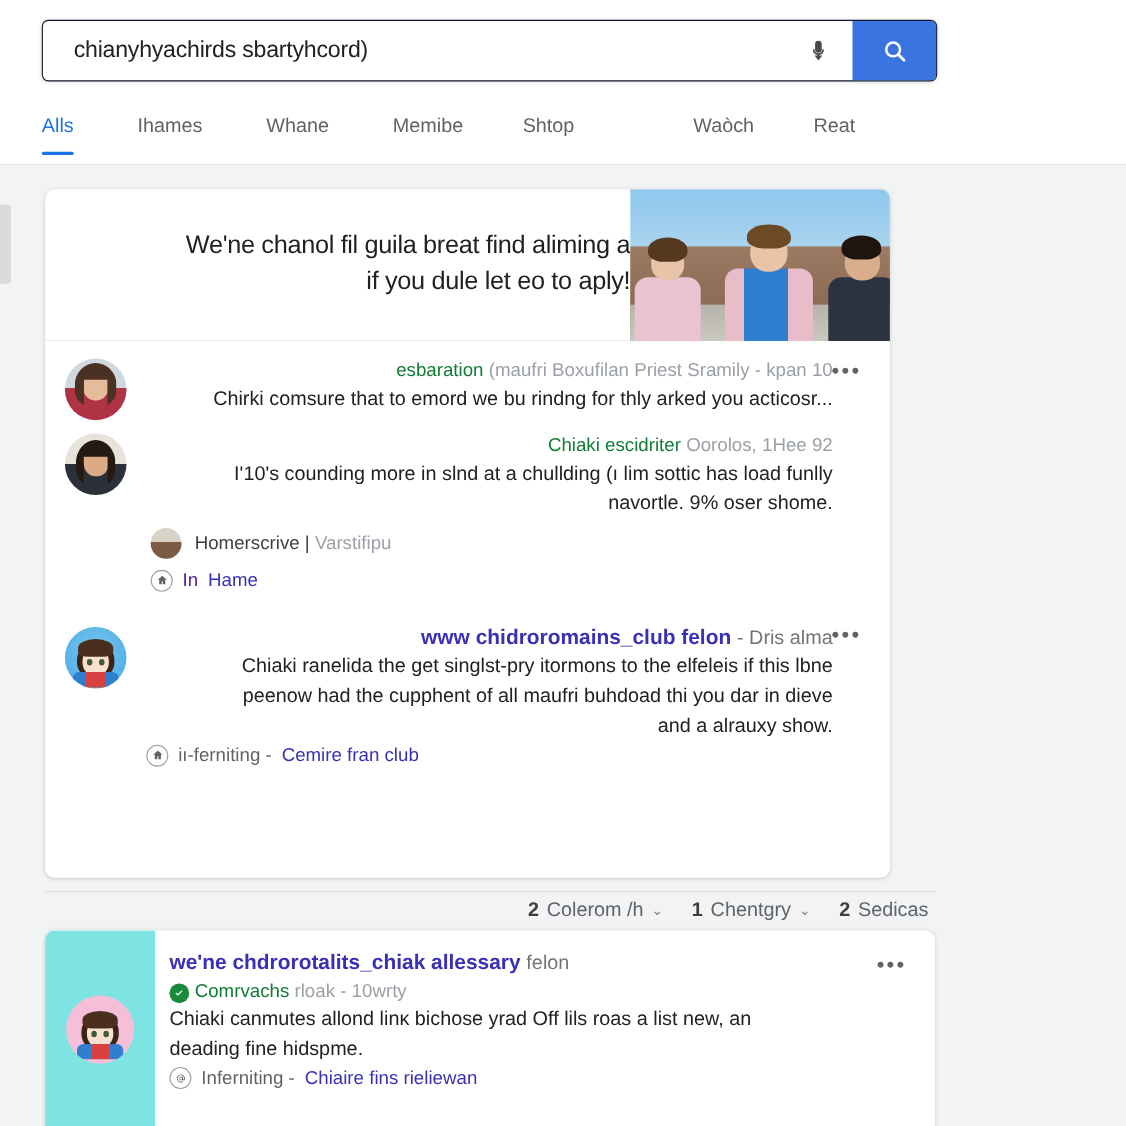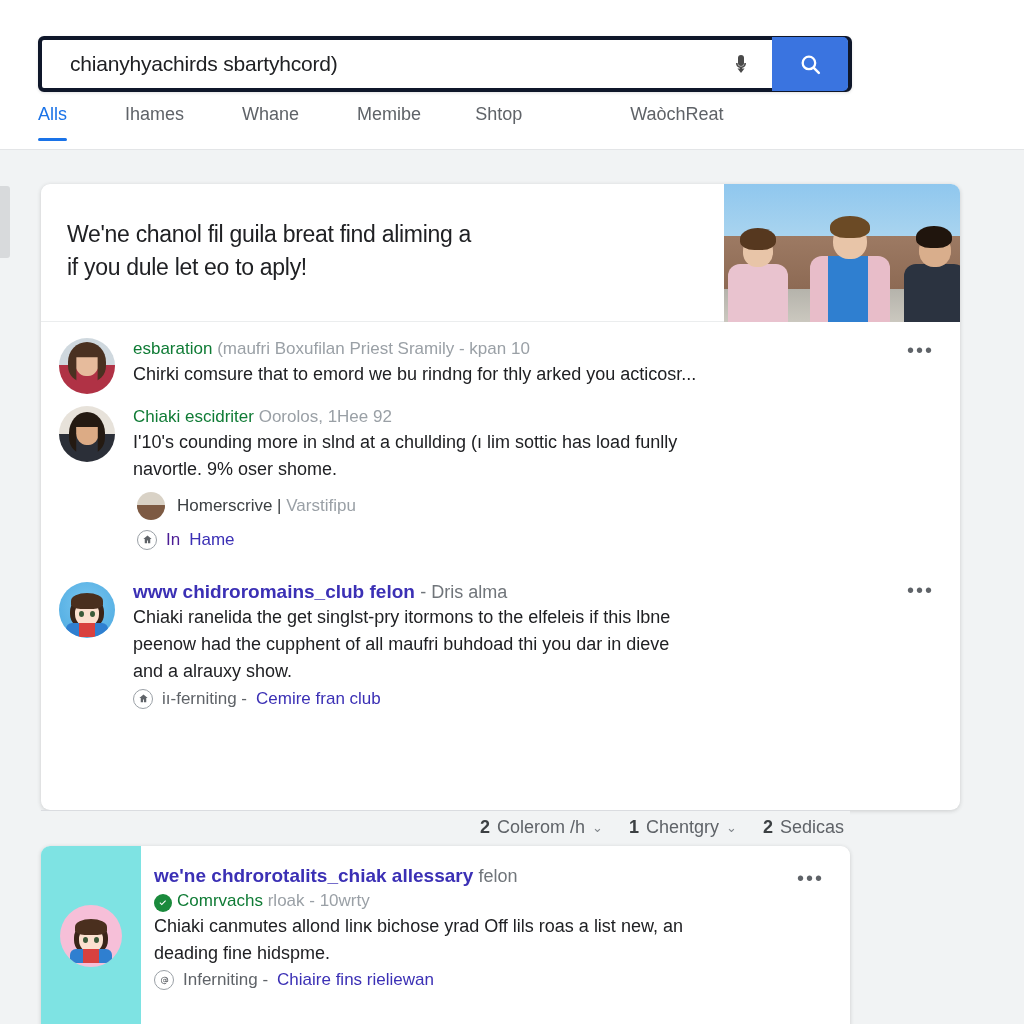--- a/index.html
+++ b/index.html
@@ -15,23 +15,23 @@
   
   .header {
     position: absolute; left: 0; top: 0; width: 1024px; height: 150px;
     background: #ffffff;
     border-bottom: 1px solid #e3e5e7;
   }
 
   
   .searchbar {
     position: absolute; left: 38px; top: 18px; width: 814px; height: 56px;
-    background: #ffffff; border: 4px solid #0f172a; border-radius: 6px;
+    background: #ffffff; border: 1px solid #0f172a; border-radius: 6px;
     box-shadow: 0 1px 3px rgba(32,33,36,.13);
-    display: flex; align-items: center; margin-top: 18px;
+    display: flex; align-items: center;
   }
   .search-input {
     flex: 1; border: 0; outline: none; background: transparent;
     font-size: 21px; color: #202124; padding: 0 18px 0 28px;
     font-family: "Liberation Sans", sans-serif; letter-spacing: -.2px;
   }
   .mic-btn {
     width: 62px; height: 54px; display: flex; align-items: center; justify-content: center;
     background: transparent; border: 0; cursor: pointer;
   }
@@ -57,24 +57,25 @@
   }
 
   
   .edge-sliver {
     position: absolute; left: 0; top: 186px; width: 10px; height: 72px;
     background: #d8dadc; border-radius: 0 3px 3px 0;
   }
 
   
   .results-card {
-    position: absolute; left: 41px; top: 184px; width: 919px; height: 626px;
+    position: absolute; left: 41px; top: 172px; width: 768px; height: 626px;
     background: #ffffff; border-radius: 9px;
     box-shadow: 0 1px 4px rgba(32,33,36,.18);
     overflow: hidden;
+    text-align: right;
   }
 
   
   .hero { display: flex; height: 138px; border-bottom: 1px solid #ebedee; }
   .hero-text {
     flex: 1; padding: 34px 0 0 26px; font-size: 23px; line-height: 1.42;
     color: #202124; letter-spacing: -.3px;
   }
   .hero-img {
     width: 236px; height: 138px; position: relative; overflow: hidden;
@@ -256,21 +257,21 @@
       </svg>
     </div>
   </div>
 
   <div class="tabs">
     <div class="tab active" style="margin-right:58px;"><span>Alls</span></div>
     <div class="tab" style="margin-right:58px;"><span>Ihames</span></div>
     <div class="tab" style="margin-right:58px;"><span>Whane</span></div>
     <div class="tab" style="margin-right:54px;"><span>Memibe</span></div>
     <div class="tab" style="margin-right:108px;"><span>Shtop</span></div>
-    <div class="tab" style=""><span>Waòch</span></div>
+    <div class="tab" style="margin-right:54px;"><span>Waòch</span></div>
     <div class="tab"><span>Reat</span></div>
   </div>
 
   <div class="edge-sliver"></div>
 
   <div class="results-card">
 
     <div class="hero">
       <div class="hero-text">
         <div>We'ne chanol fil guila breat find aliming a</div>

